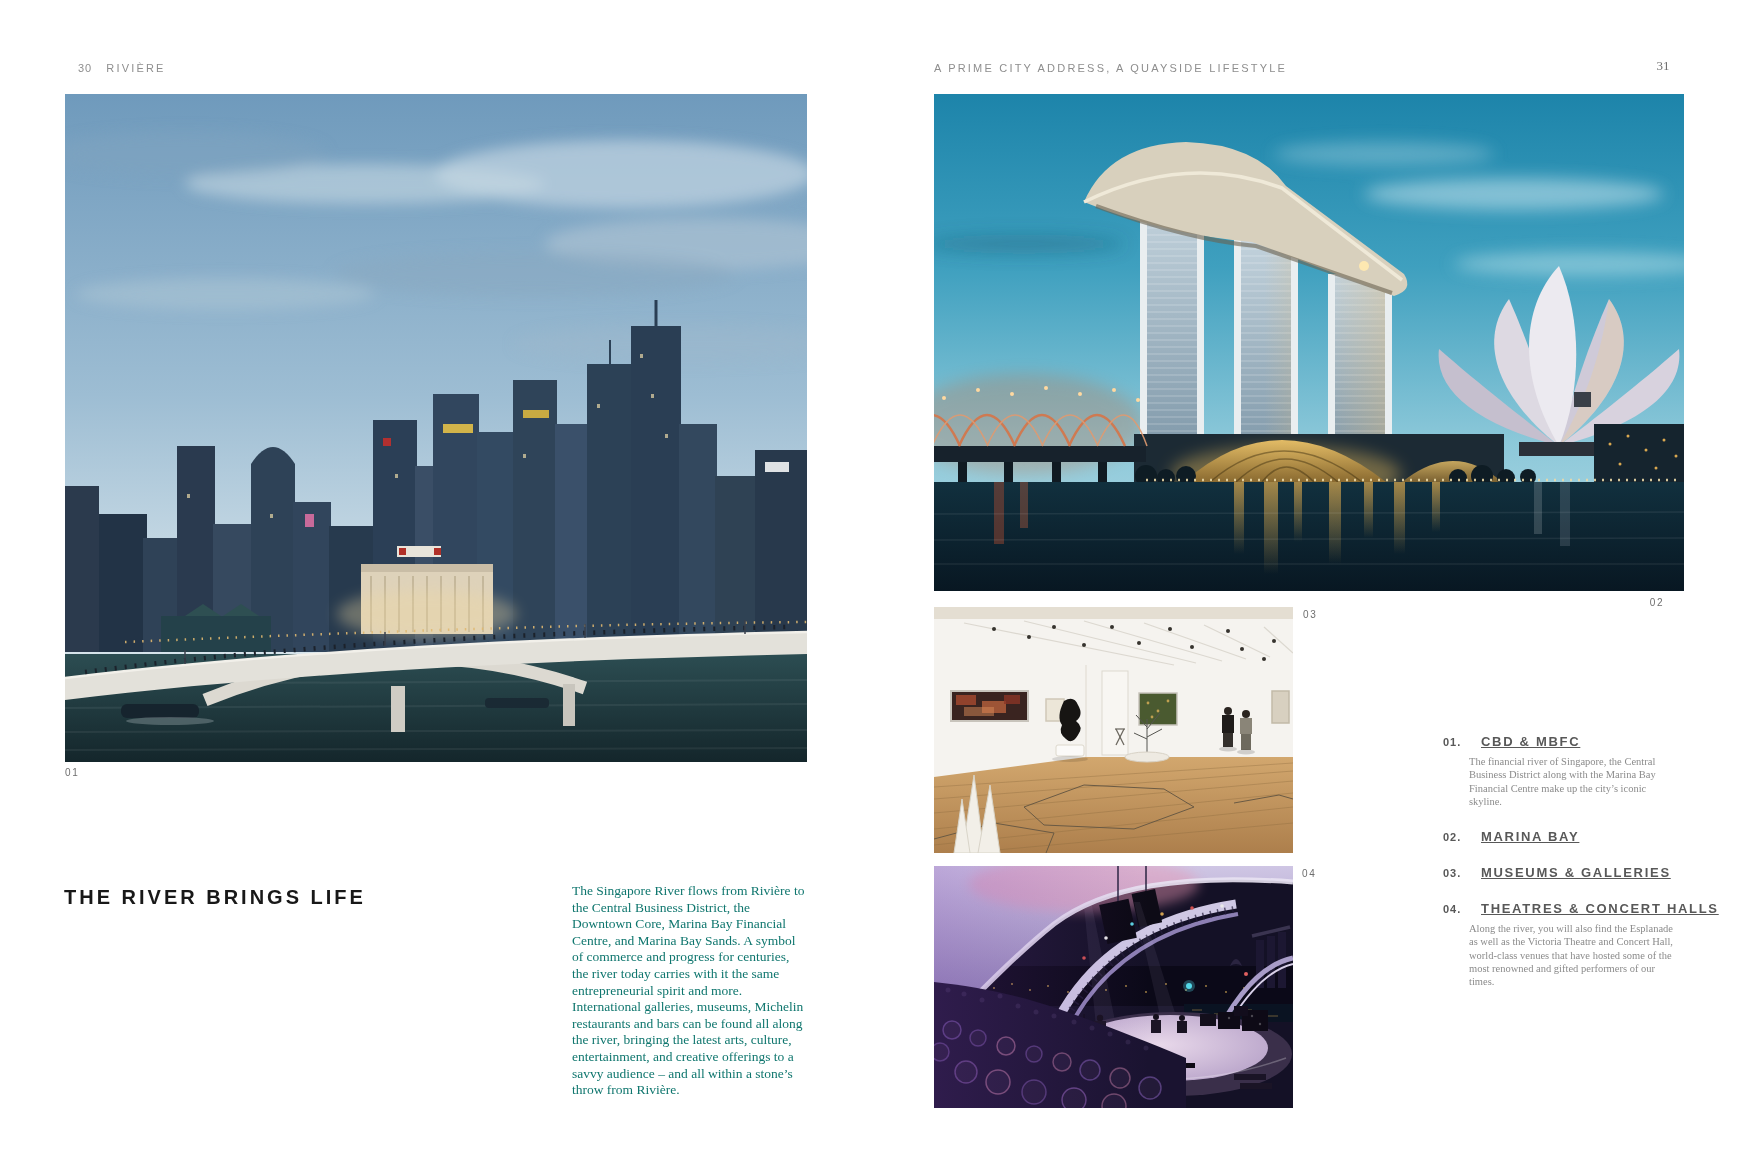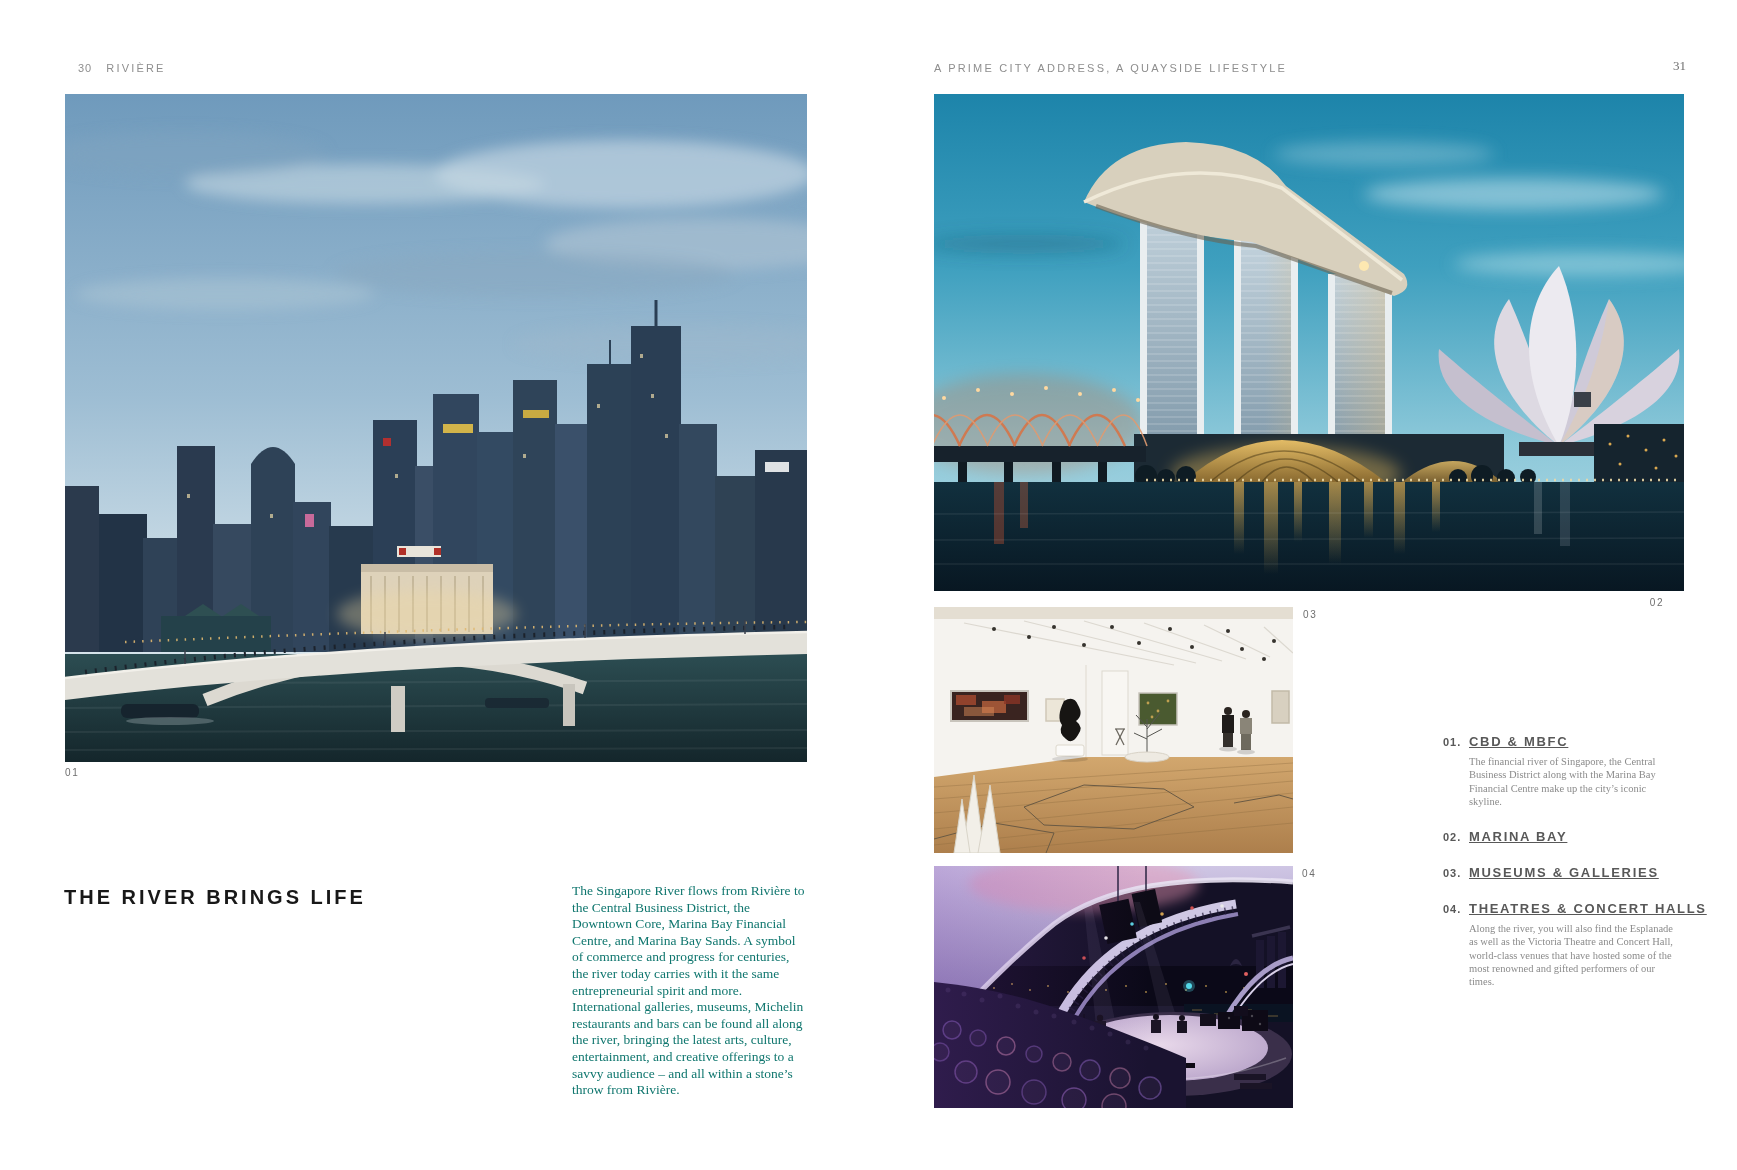--- a/index.html
+++ b/index.html
@@ -14,38 +14,38 @@
   .photo{position:absolute;overflow:hidden;background:#dfe6ea;}
   .photo svg{display:block;width:100%;height:100%;}
   .caption{font-size:10px;letter-spacing:1.8px;color:#6e6e6e;}
   .main-heading{font-size:20px;font-weight:700;letter-spacing:3px;color:#181818;white-space:nowrap;}
   .body-par{
     font-family:"Liberation Serif",serif;font-size:13.5px;line-height:16.6px;
     color:#0f766e;width:237px;text-align:left;
   }
   .poi-list{width:232px;}
   .poi-item{margin-bottom:21px;}
-  .poi-head{display:flex;align-items:baseline;}
+  .poi-head{display:flex;align-items:baseline;gap:12px;}
   .poi-num{flex:0 0 26px;font-size:11px;font-weight:700;letter-spacing:1px;color:#585858;}
   .poi-title{font-size:13px;font-weight:700;letter-spacing:1.7px;color:#585858;white-space:nowrap;text-decoration:underline;}
   .poi-desc{
     margin:6px 0 0 26px;font-family:"Liberation Serif",serif;font-size:10.5px;
     line-height:13.3px;color:#8b8b8b;width:204px;
   }
 </style>
 </head>
 <body>
 
 <div class="abs runhead" style="left:78px;top:62px;">
   <span class="num">30</span><span>RIVIÈRE</span>
 </div>
 <div class="abs runhead" style="left:934px;top:62px;">
   <span>A PRIME CITY ADDRESS, A QUAYSIDE LIFESTYLE</span>
 </div>
-<div class="abs pagenum-serif" style="left:1640px;top:58px;width:46px;text-align:right;">31</div>
+<div class="abs pagenum-serif" style="left:1640px;top:58px;width:46px;text-align:center;">31</div>
 
 <div class="photo" style="left:65px;top:94px;width:742px;height:668px;">
 <svg viewBox="0 0 742 668" preserveAspectRatio="none">
   <defs>
     <linearGradient id="s1sky" x1="0" y1="0" x2="0" y2="1">
       <stop offset="0" stop-color="#6f9abc"></stop>
           <stop offset="0.45" stop-color="#9dbdd3"></stop>
       <stop offset="0.75" stop-color="#cfdfe8"></stop>
           <stop offset="1" stop-color="#e2ebef"></stop>
     </linearGradient>

